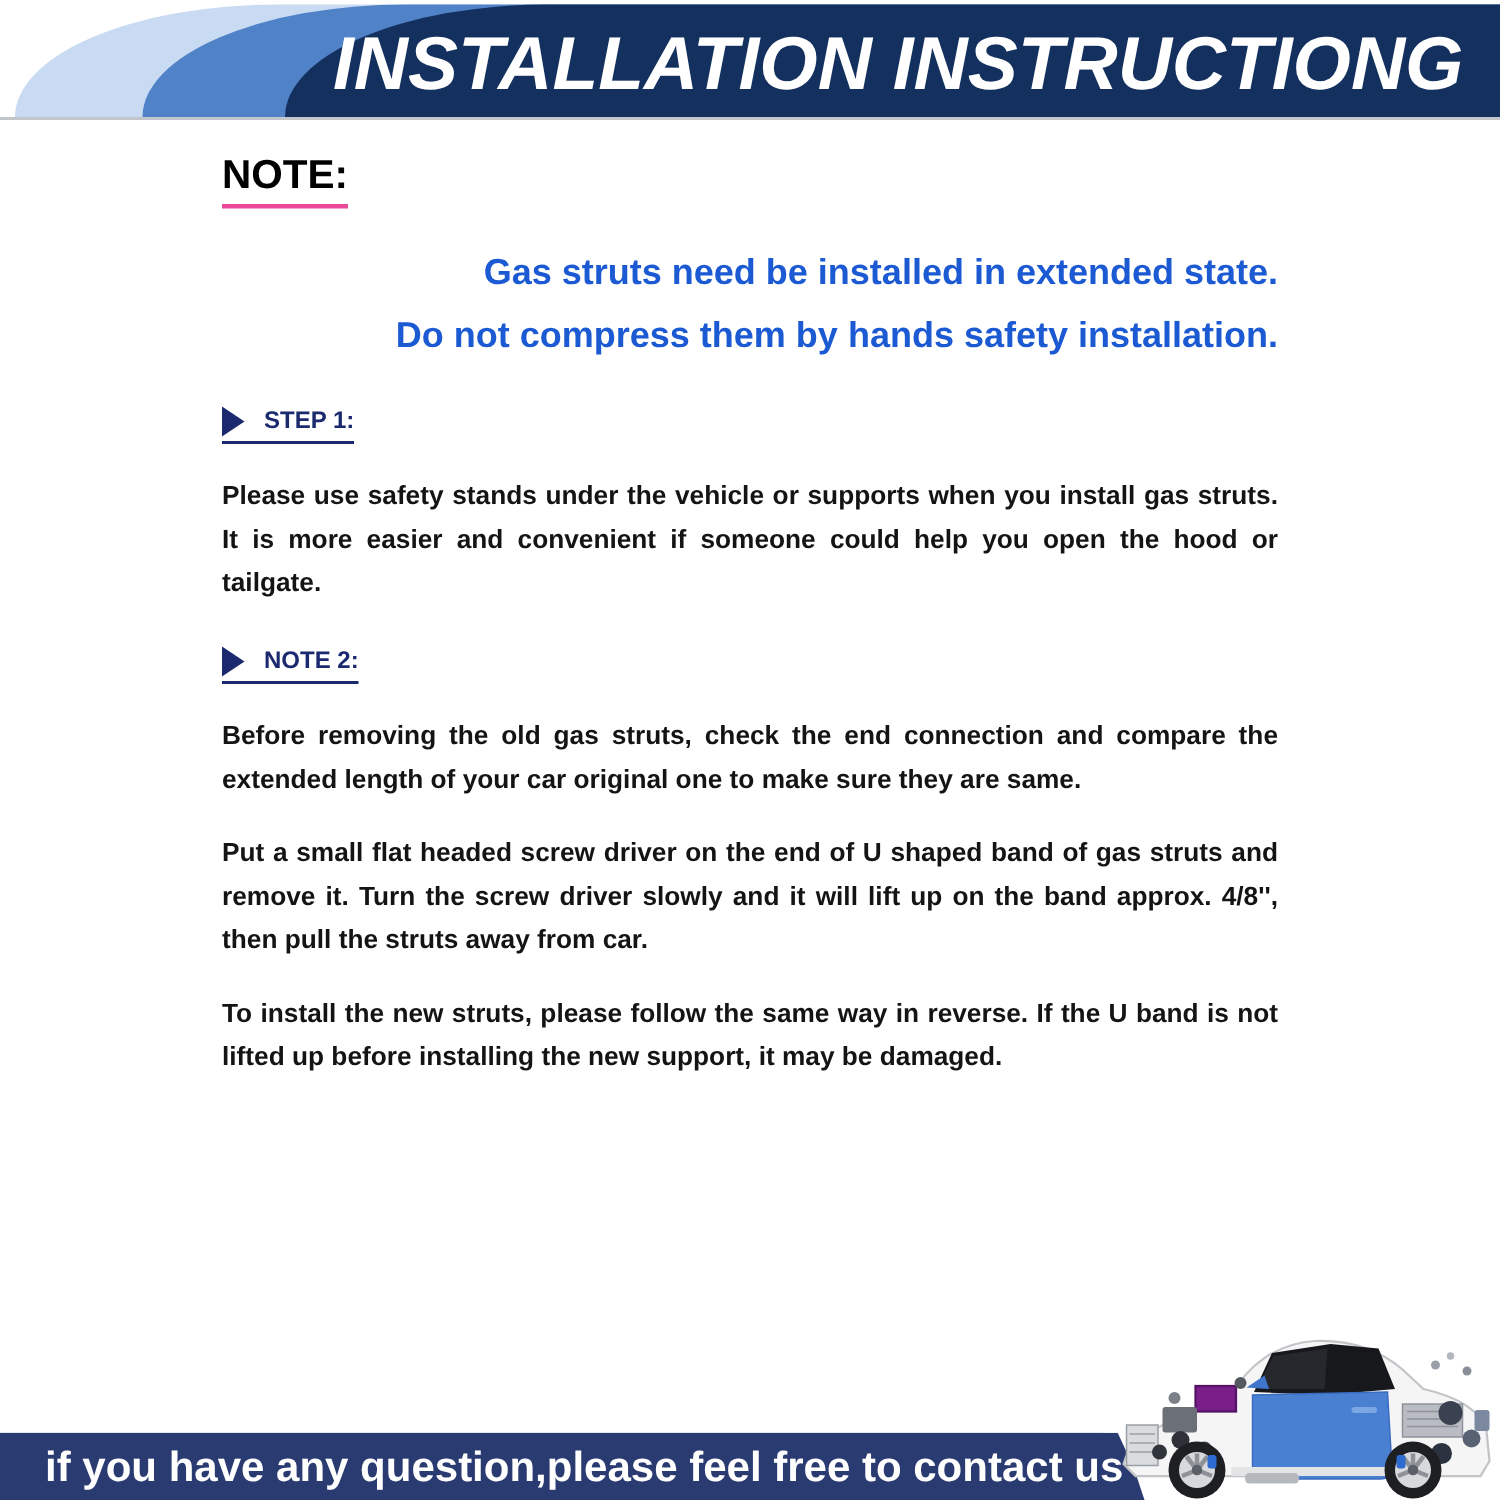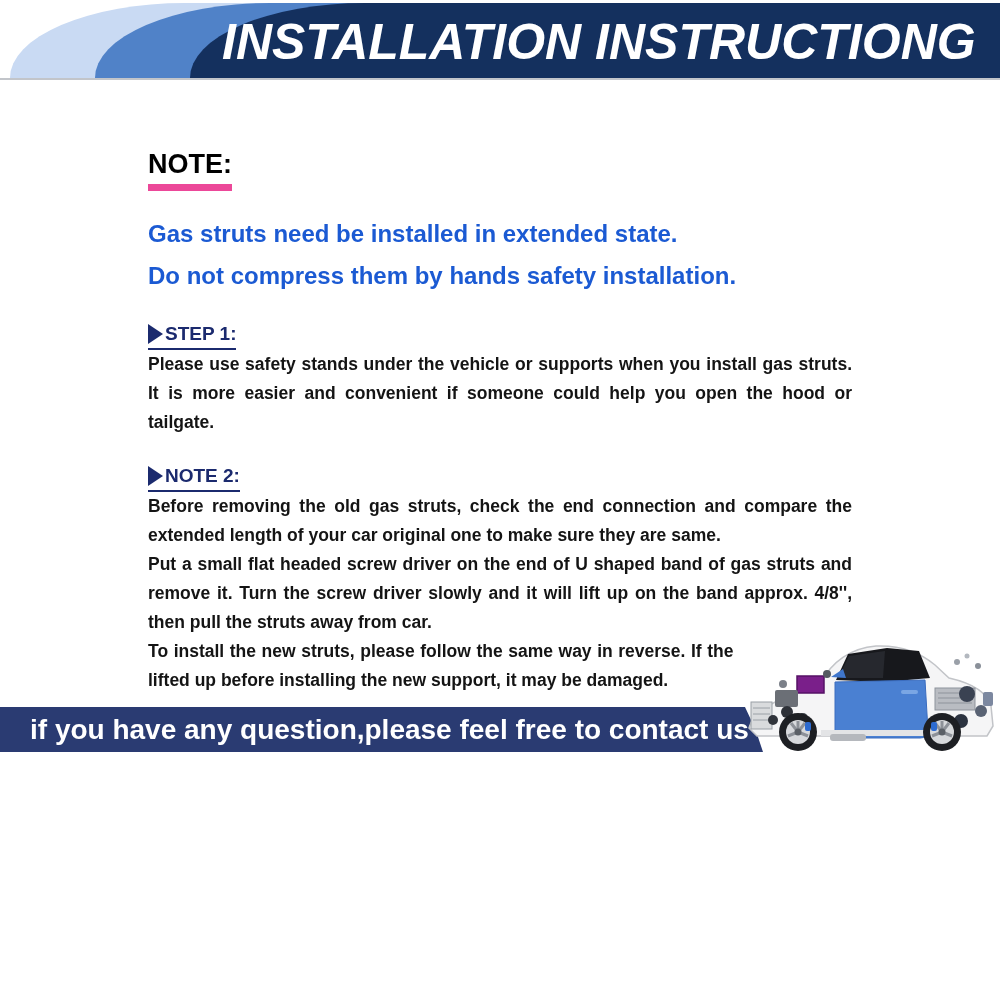--- a/index.html
+++ b/index.html
@@ -1,19 +1,19 @@
 <!DOCTYPE html>
 <html><head>
 <meta charset="utf-8">
 <style>
   * { margin:0; padding:0; box-sizing:border-box; }
   html,body { background:#ffffff; }
   body { font-family:"Liberation Sans", sans-serif; }
   .page {
-    position:relative; width:1000px; height:752px;
+    position:relative; width:1000px; height:1000px;
     background:#ffffff; overflow:hidden;
   }
 
   
   .header { position:absolute; top:3px; left:0; right:0; height:75px; }
   .curve { position:absolute; top:0; bottom:0; right:0; border-top-left-radius:175px 75px; }
   .curve-light { left:10px;  background:#c9daf3; }
   .curve-mid   { left:95px;  background:#5082c8; }
   .curve-navy  { left:190px; background:#14305e; }
   .header::after {
@@ -24,41 +24,41 @@
     position:absolute; left:222px; top:10px;
     font-size:50px; font-weight:800; font-style:italic;
     color:#ffffff; letter-spacing:0px; white-space:nowrap;
   }
 
   
   .content { position:absolute; top:0; left:0; right:0; padding:102px 148px 0 148px; }
 
   .note-label {
     display:inline-block; font-size:27px; font-weight:800; color:#000000;
-    border-bottom:7px solid #ec4899; padding-bottom:4px; line-height:1.1;margin-top:48px;
+    border-bottom:3px solid #ec4899; padding-bottom:4px; line-height:1.1;
   }
-  .note-line { font-size:24px; font-weight:700; color:#1b5ad3; line-height:1.4; }
+  .note-line { font-size:24px; font-weight:700; color:#1b5ad3; line-height:1.4;text-align:right; }
   .note-line-1 { margin-top:26px; }
   .note-line-2 { margin-top:9px; }
 
   .step-label {
-    display:inline-flex; align-items:center; gap:2px;
-    font-size:19px; font-weight:700; color:#1b2a6e;
+    display:inline-flex; align-items:center; gap:13px;
+    font-size:16px; font-weight:700; color:#1b2a6e;
     border-bottom:2px solid #1b2a6e; padding-bottom:3px; line-height:1.15;
   }
   .tri {
     width:0; height:0; display:inline-block;
     border-left:15px solid #1b2a6e;
     border-top:10px solid transparent;
     border-bottom:10px solid transparent;
   }
   .step-head { margin-top:28px; }
   .step-head-first { margin-top:30px; }
   .step-text {
-    margin-top:0; font-size:17.5px; font-weight:700; color:#141414;
+    margin-top:20px; font-size:17.5px; font-weight:700; color:#141414;
     line-height:29px; text-align:justify;
   }
 
   
   .footer-bar {
     position:absolute; left:0; right:0; bottom:0; height:45px;
     background:#2a3b72;
     clip-path:polygon(0 0, 74.5% 0, 76.6% 100%, 0 100%);
   }
   .footer-text {

